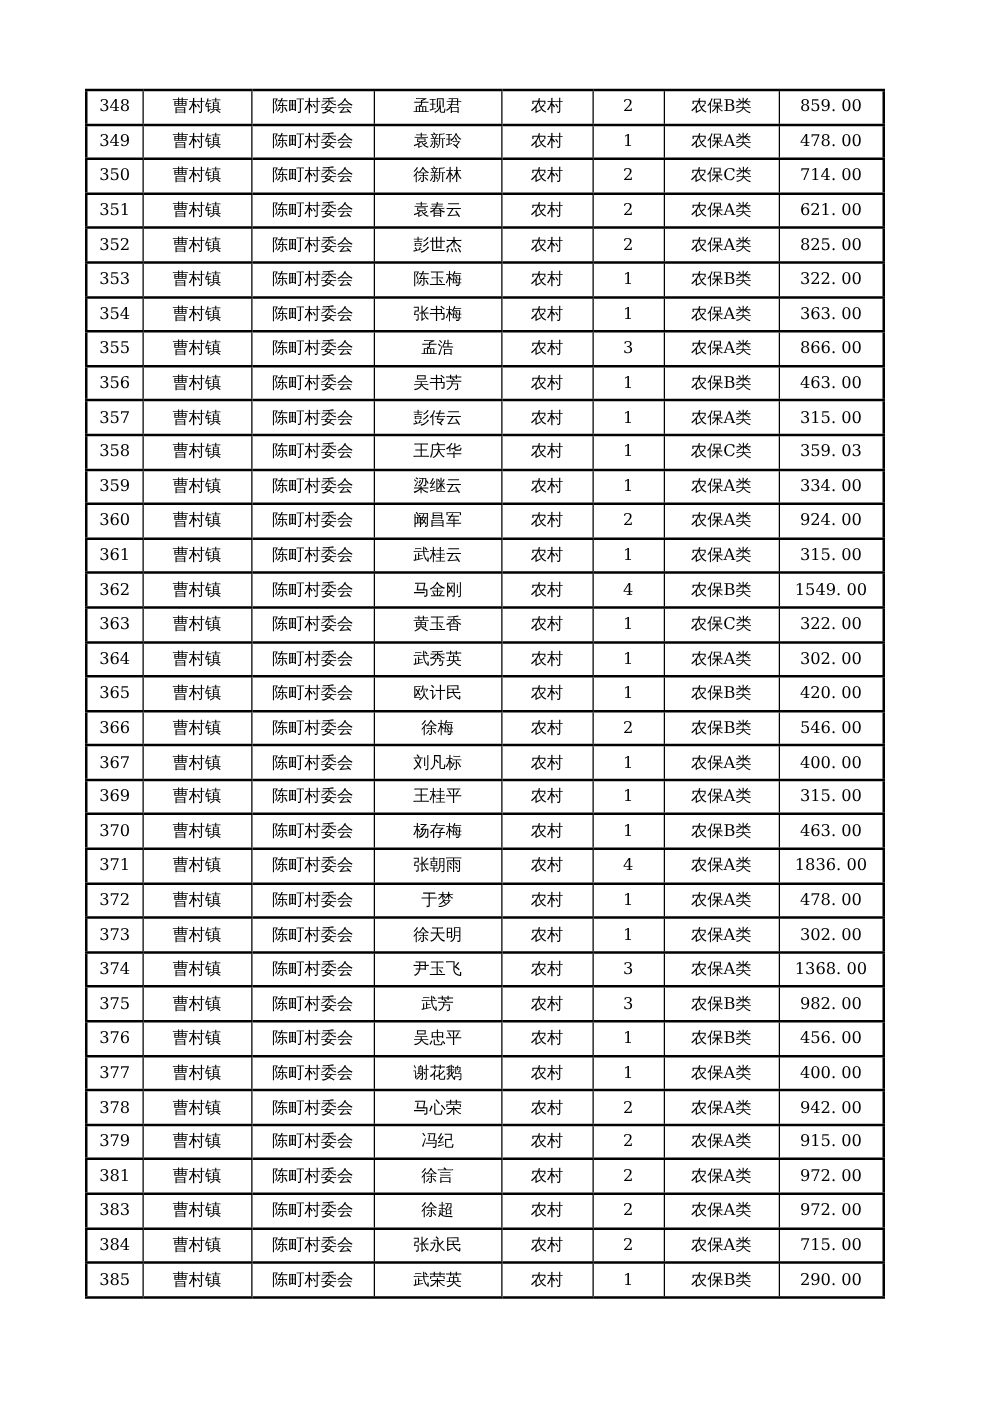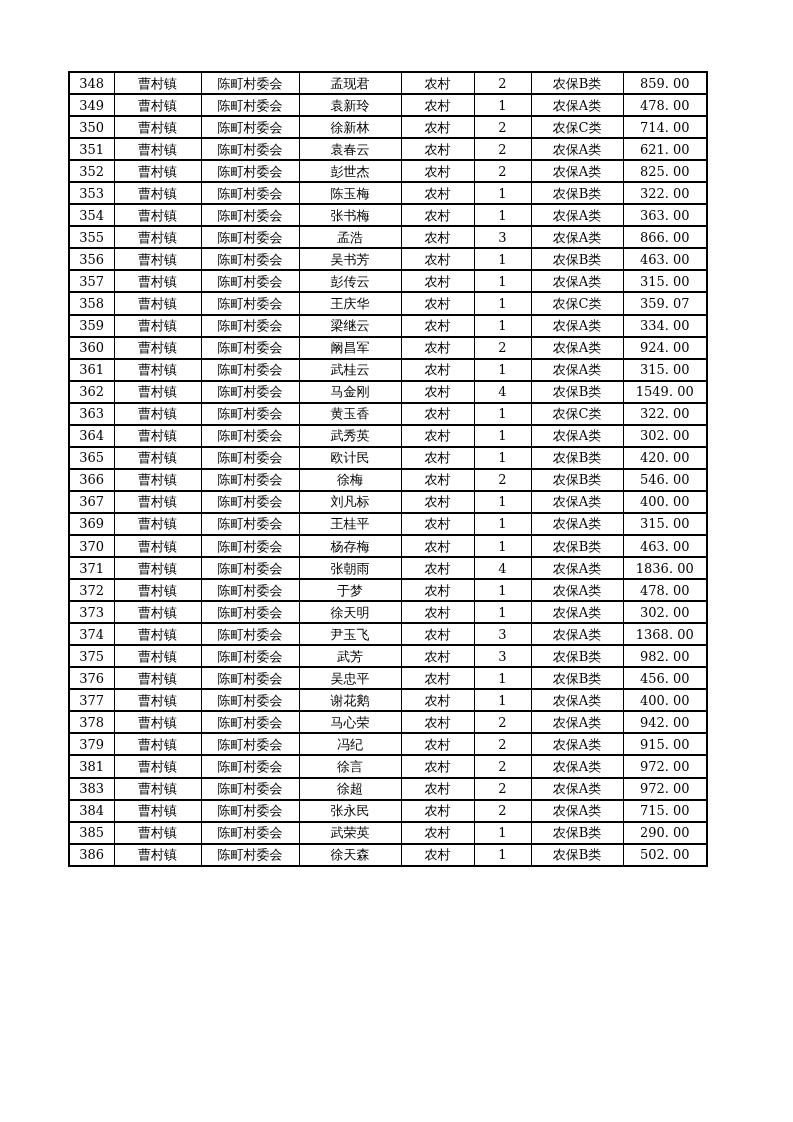--- a/index.html
+++ b/index.html
@@ -14,21 +14,21 @@
     background: #ffffff;
     overflow: hidden;
     font-family: "DejaVu Serif", "Liberation Serif", serif;
     color: #000000;
   }
   table.roster {
     position: absolute;
     left: 68px;
     top: 71px;
     width: 638px;
-    height: 796px;
+    height: 968px;
     border-collapse: collapse;
     table-layout: fixed;
     border: 2px solid #000000;
   }
   table.roster td {
     border-left: 1px solid #000000;
     border-right: 1px solid #000000;
     border-top: 2px solid #000000;
     border-bottom: 2px solid #000000;
     text-align: center;
@@ -161,21 +161,21 @@
           <td class="num">315. 00</td>
         </tr>
         <tr>
           <td class="num">358</td>
           <td>曹村镇</td>
           <td>陈町村委会</td>
           <td>王庆华</td>
           <td>农村</td>
           <td class="num">1</td>
           <td>农保C类</td>
-          <td class="num">359. 07</td>
+          <td class="num">359. 03</td>
         </tr>
         <tr>
           <td class="num">359</td>
           <td>曹村镇</td>
           <td>陈町村委会</td>
           <td>梁继云</td>
           <td>农村</td>
           <td class="num">1</td>
           <td>农保A类</td>
           <td class="num">334. 00</td>
@@ -402,26 +402,16 @@
         </tr>
         <tr>
           <td class="num">385</td>
           <td>曹村镇</td>
           <td>陈町村委会</td>
           <td>武荣英</td>
           <td>农村</td>
           <td class="num">1</td>
           <td>农保B类</td>
           <td class="num">290. 00</td>
-        </tr>
-        <tr>
-          <td class="num">386</td>
-          <td>曹村镇</td>
-          <td>陈町村委会</td>
-          <td>徐天森</td>
-          <td>农村</td>
-          <td class="num">1</td>
-          <td>农保B类</td>
-          <td class="num">502. 00</td>
         </tr>
       </tbody>
   </table>
 </div>
 
 </body></html>

